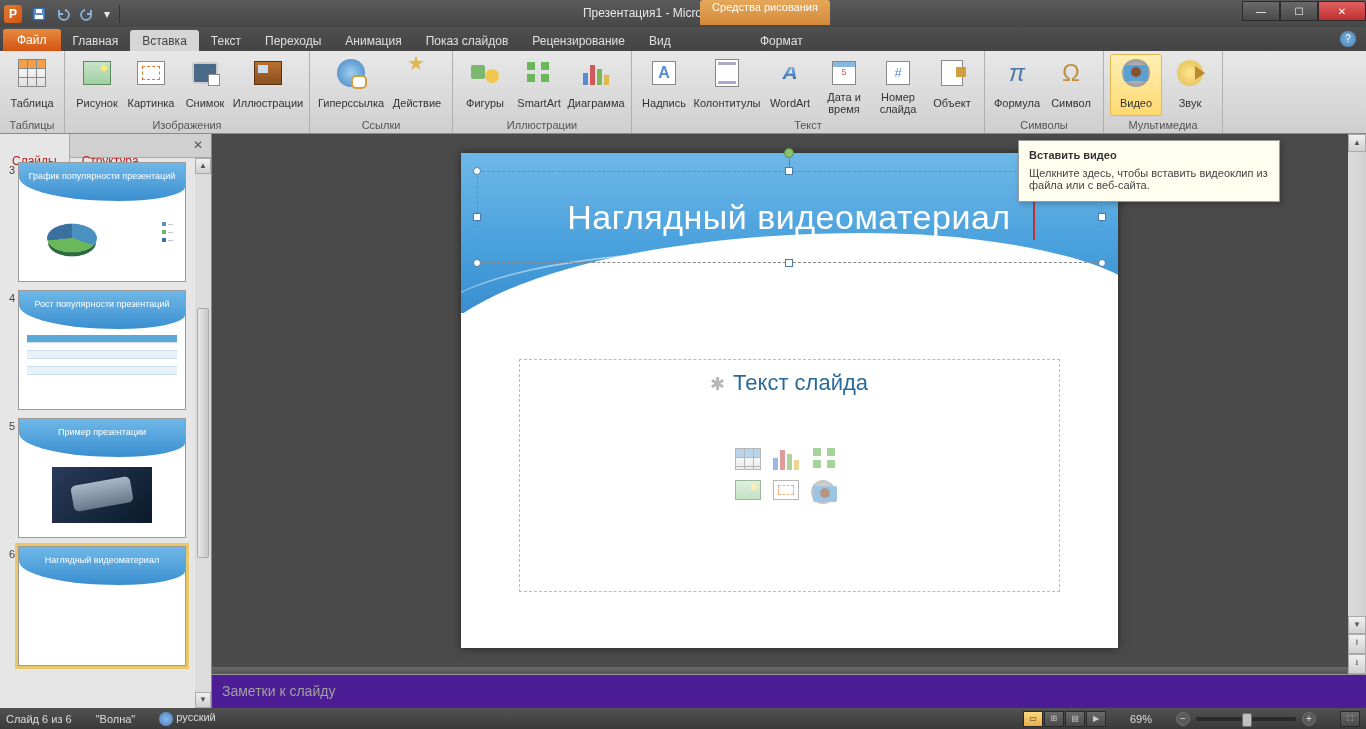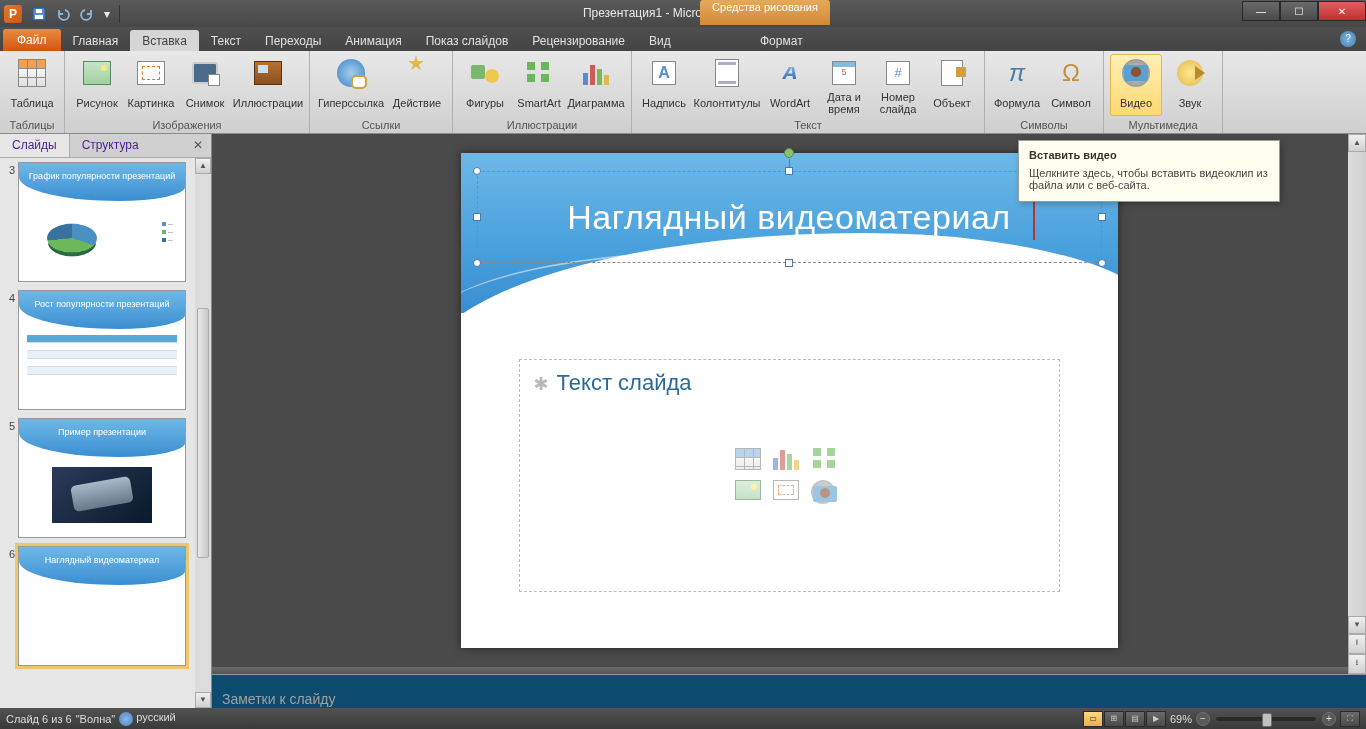--- a/index.html
+++ b/index.html
@@ -82,21 +82,21 @@
 .ic-video { width: 28px; height: 28px; background: radial-gradient(#d0d0d0,#888); border-radius: 50%; position: relative; }
 .ic-video::before { content: ""; position: absolute; left: 2px; top: 6px; width: 24px; height: 16px; background: #5aa0d0; border-radius: 2px; }
 .ic-video::after { content: ""; position: absolute; left: 9px; top: 8px; width: 10px; height: 10px; background: #8a5030; border-radius: 50%; }
 .ic-audio { width: 26px; height: 26px; background: radial-gradient(#ffe890,#e0b84e); border-radius: 50%; position: relative; }
 .ic-audio::after { content: ""; position: absolute; right: -2px; top: 6px; width: 0; height: 0; border-left: 10px solid #b88a30; border-top: 7px solid transparent; border-bottom: 7px solid transparent; }
 
 
 .workspace { display: flex; height: 574px; background: #4a4a4a; }
 .slides-panel { width: 212px; background: #e6e6e6; border-right: 1px solid #888; display: flex; flex-direction: column; }
 .panel-tabs { height: 24px; display: flex; background: #d0d0d0; border-bottom: 1px solid #aaa; font-size: 12px; }
-.panel-tab { padding: 4px 12px; color: #4c1d95; }
+.panel-tab { padding: 20px 12px; color: #b91c1c; }
 .panel-tab.active { background: #e6e6e6; border-right: 1px solid #aaa; }
 .panel-close { margin-left: auto; padding: 4px 8px; color: #555; cursor: default; }
 .thumbs { flex: 1; overflow: hidden; padding: 4px 8px 4px 4px; position: relative; }
 .thumb-row { display: flex; align-items: flex-start; margin-bottom: 8px; }
 .thumb-num { width: 14px; font-size: 11px; color: #444; text-align: right; padding-right: 3px; padding-top: 2px; }
 .thumb { width: 168px; height: 120px; background: #fff; border: 1px solid #9a9a9a; position: relative; overflow: hidden; }
 .thumb.selected { outline: 3px solid #e8c86a; }
 .thumb-wave { position: absolute; top: 0; left: 0; right: 0; height: 38px; background: linear-gradient(#6eb8e8,#3a8ed0); border-bottom-left-radius: 60% 24px; border-bottom-right-radius: 40% 14px; }
 .thumb-title { position: absolute; top: 8px; left: 0; right: 0; text-align: center; color: #fff; font-size: 9px; }
 .thumb-body { position: absolute; top: 44px; left: 8px; right: 8px; bottom: 6px; }
@@ -127,39 +127,39 @@
 .sel-handle { position: absolute; width: 8px; height: 8px; background: #fff; border: 1px solid #4a7aa8; border-radius: 50%; }
 .h-tl { left: -5px; top: -5px; } .h-tr { right: -5px; top: -5px; }
 .h-bl { left: -5px; bottom: -5px; } .h-br { right: -5px; bottom: -5px; }
 .h-tm { left: 50%; top: -5px; margin-left: -4px; border-radius: 0; }
 .h-bm { left: 50%; bottom: -5px; margin-left: -4px; border-radius: 0; }
 .h-ml { left: -5px; top: 50%; margin-top: -4px; border-radius: 0; }
 .h-mr { right: -5px; top: 50%; margin-top: -4px; border-radius: 0; }
 .rot-handle { position: absolute; left: 50%; top: -24px; margin-left: -5px; width: 10px; height: 10px; background: #8ac070; border: 1px solid #5a9040; border-radius: 50%; }
 .rot-handle::after { content: ""; position: absolute; left: 4px; top: 10px; width: 1px; height: 10px; background: #5a9040; }
 .cursor-line { position: absolute; right: 66px; top: 28px; width: 2px; height: 40px; background: #c03030; }
-.content-box { position: absolute; top: 206px; left: 58px; right: 58px; bottom: 56px; border: 1px dashed #bbb; padding: 10px 14px; }
+.content-box { position: absolute; top: 206px; left: 58px; right: 58px; bottom: 56px; border: 1px dashed #bbb; padding: 10px 14px; text-align: center; }
 .content-box .bullet { color: #b8b8b8; font-size: 18px; margin-right: 8px; }
 .content-box .ph-text { font-size: 22px; color: #2a6a9a; }
 .ph-icons { position: absolute; left: 50%; top: 88px; transform: translateX(-50%); display: grid; grid-template-columns: repeat(3,32px); gap: 6px; }
 .ph-icons .pi { width: 30px; height: 26px; opacity: .6; }
-.notes { height: 34px; background: #0c4a6e; border-top: 1px solid #999; padding: 16px 10px; font-size: 14px; color: #a0a0a0; }
+.notes { height: 34px; background: #4c1d95; border-top: 1px solid #999; padding: 8px 10px; font-size: 14px; color: #a0a0a0; }
 .vscroll { position: absolute; right: 0; top: 0; bottom: 34px; width: 18px; background: linear-gradient(90deg,#dcdcdc,#d0d0d0); }
 .vscroll .vbtn { height: 18px; background: linear-gradient(#f0f0f0,#d0d0d0); border: 1px solid #aaa; font-size: 8px; text-align: center; line-height: 16px; color: #555; position: absolute; left: 0; right: 0; }
 .vscroll .vbtn.bottom { bottom: 40px; }
 .vscroll .vbtn.pg { bottom: 0; height: 20px; }
 .vscroll .vbtn.pg2 { bottom: 20px; height: 20px; }
 .splitter { height: 7px; background: linear-gradient(#6a6a6a,#555); cursor: row-resize; }
 
 
 .tooltip { position: absolute; left: 1018px; top: 140px; width: 262px; background: #fffff0; border: 1px solid #9a9a9a; box-shadow: 2px 2px 6px rgba(0,0,0,.25); padding: 8px 10px 10px 10px; font-size: 11px; color: #444; z-index: 50; }
 .tooltip .tt-title { font-weight: bold; margin-bottom: 6px; color: #333; }
 
 
-.statusbar { height: 21px; background: linear-gradient(#525252,#3a3a3a); display: flex; align-items: center; color: #ddd; font-size: 11px; padding: 0 6px; gap: 4px; }
+.statusbar { height: 21px; background: linear-gradient(#525252,#3a3a3a); display: flex; align-items: center; color: #ddd; font-size: 11px; padding: 0 6px; gap: 24px; }
 .statusbar .spacer { flex: 1; }
 .view-btns { display: flex; gap: 1px; }
 .view-btn { width: 20px; height: 16px; background: linear-gradient(#6a6a6a,#4a4a4a); border: 1px solid #2a2a2a; font-size: 8px; text-align: center; line-height: 14px; color: #ccc; }
 .view-btn.active { background: linear-gradient(#ffd880,#e8b04a); color: #333; }
 .zoom { display: flex; align-items: center; gap: 6px; }
 .zoom-track { width: 100px; height: 4px; background: #2a2a2a; position: relative; border-radius: 2px; }
 .zoom-track::after { content: ""; position: absolute; left: 46px; top: -4px; width: 8px; height: 12px; background: #c0c0c0; border: 1px solid #707070; border-radius: 2px; }
 .zoom-btn { width: 14px; height: 14px; border: 1px solid #707070; border-radius: 50%; background: #5a5a5a; text-align: center; line-height: 12px; font-size: 10px; }
 .lang-icon { width: 14px; height: 14px; background: radial-gradient(#88b8e8,#4a80c0); border-radius: 50%; display: inline-block; vertical-align: middle; margin-right: 3px; }
 </style>

